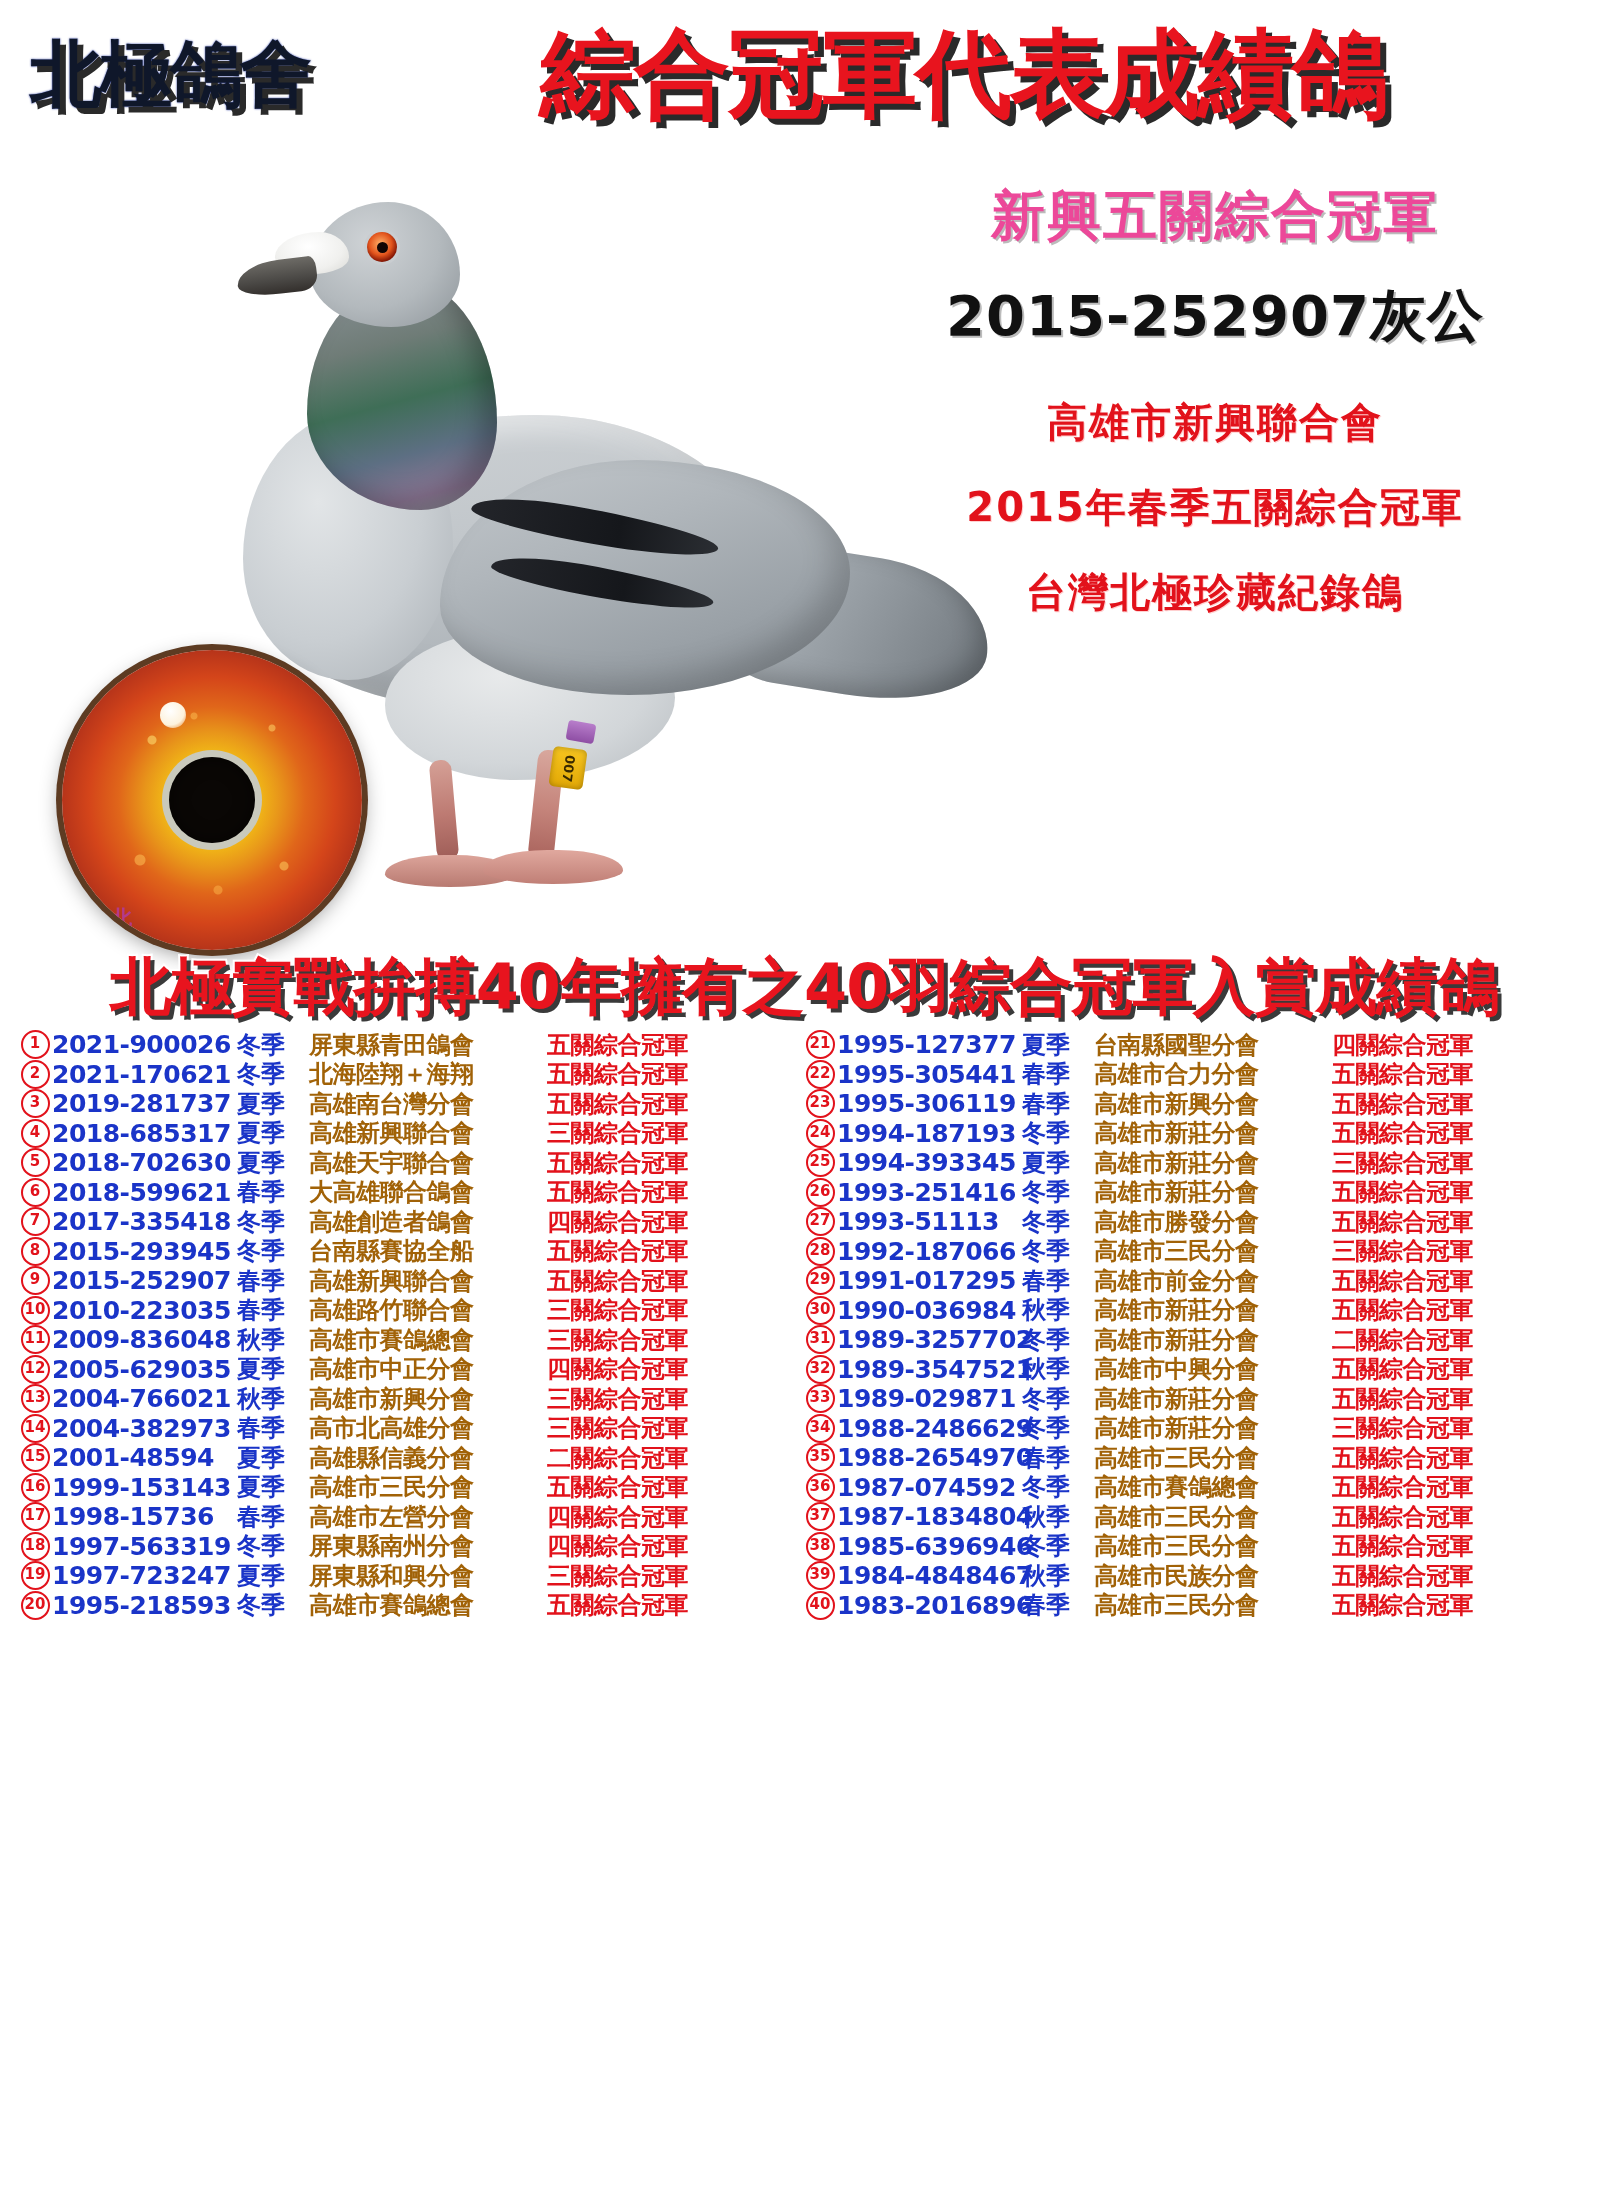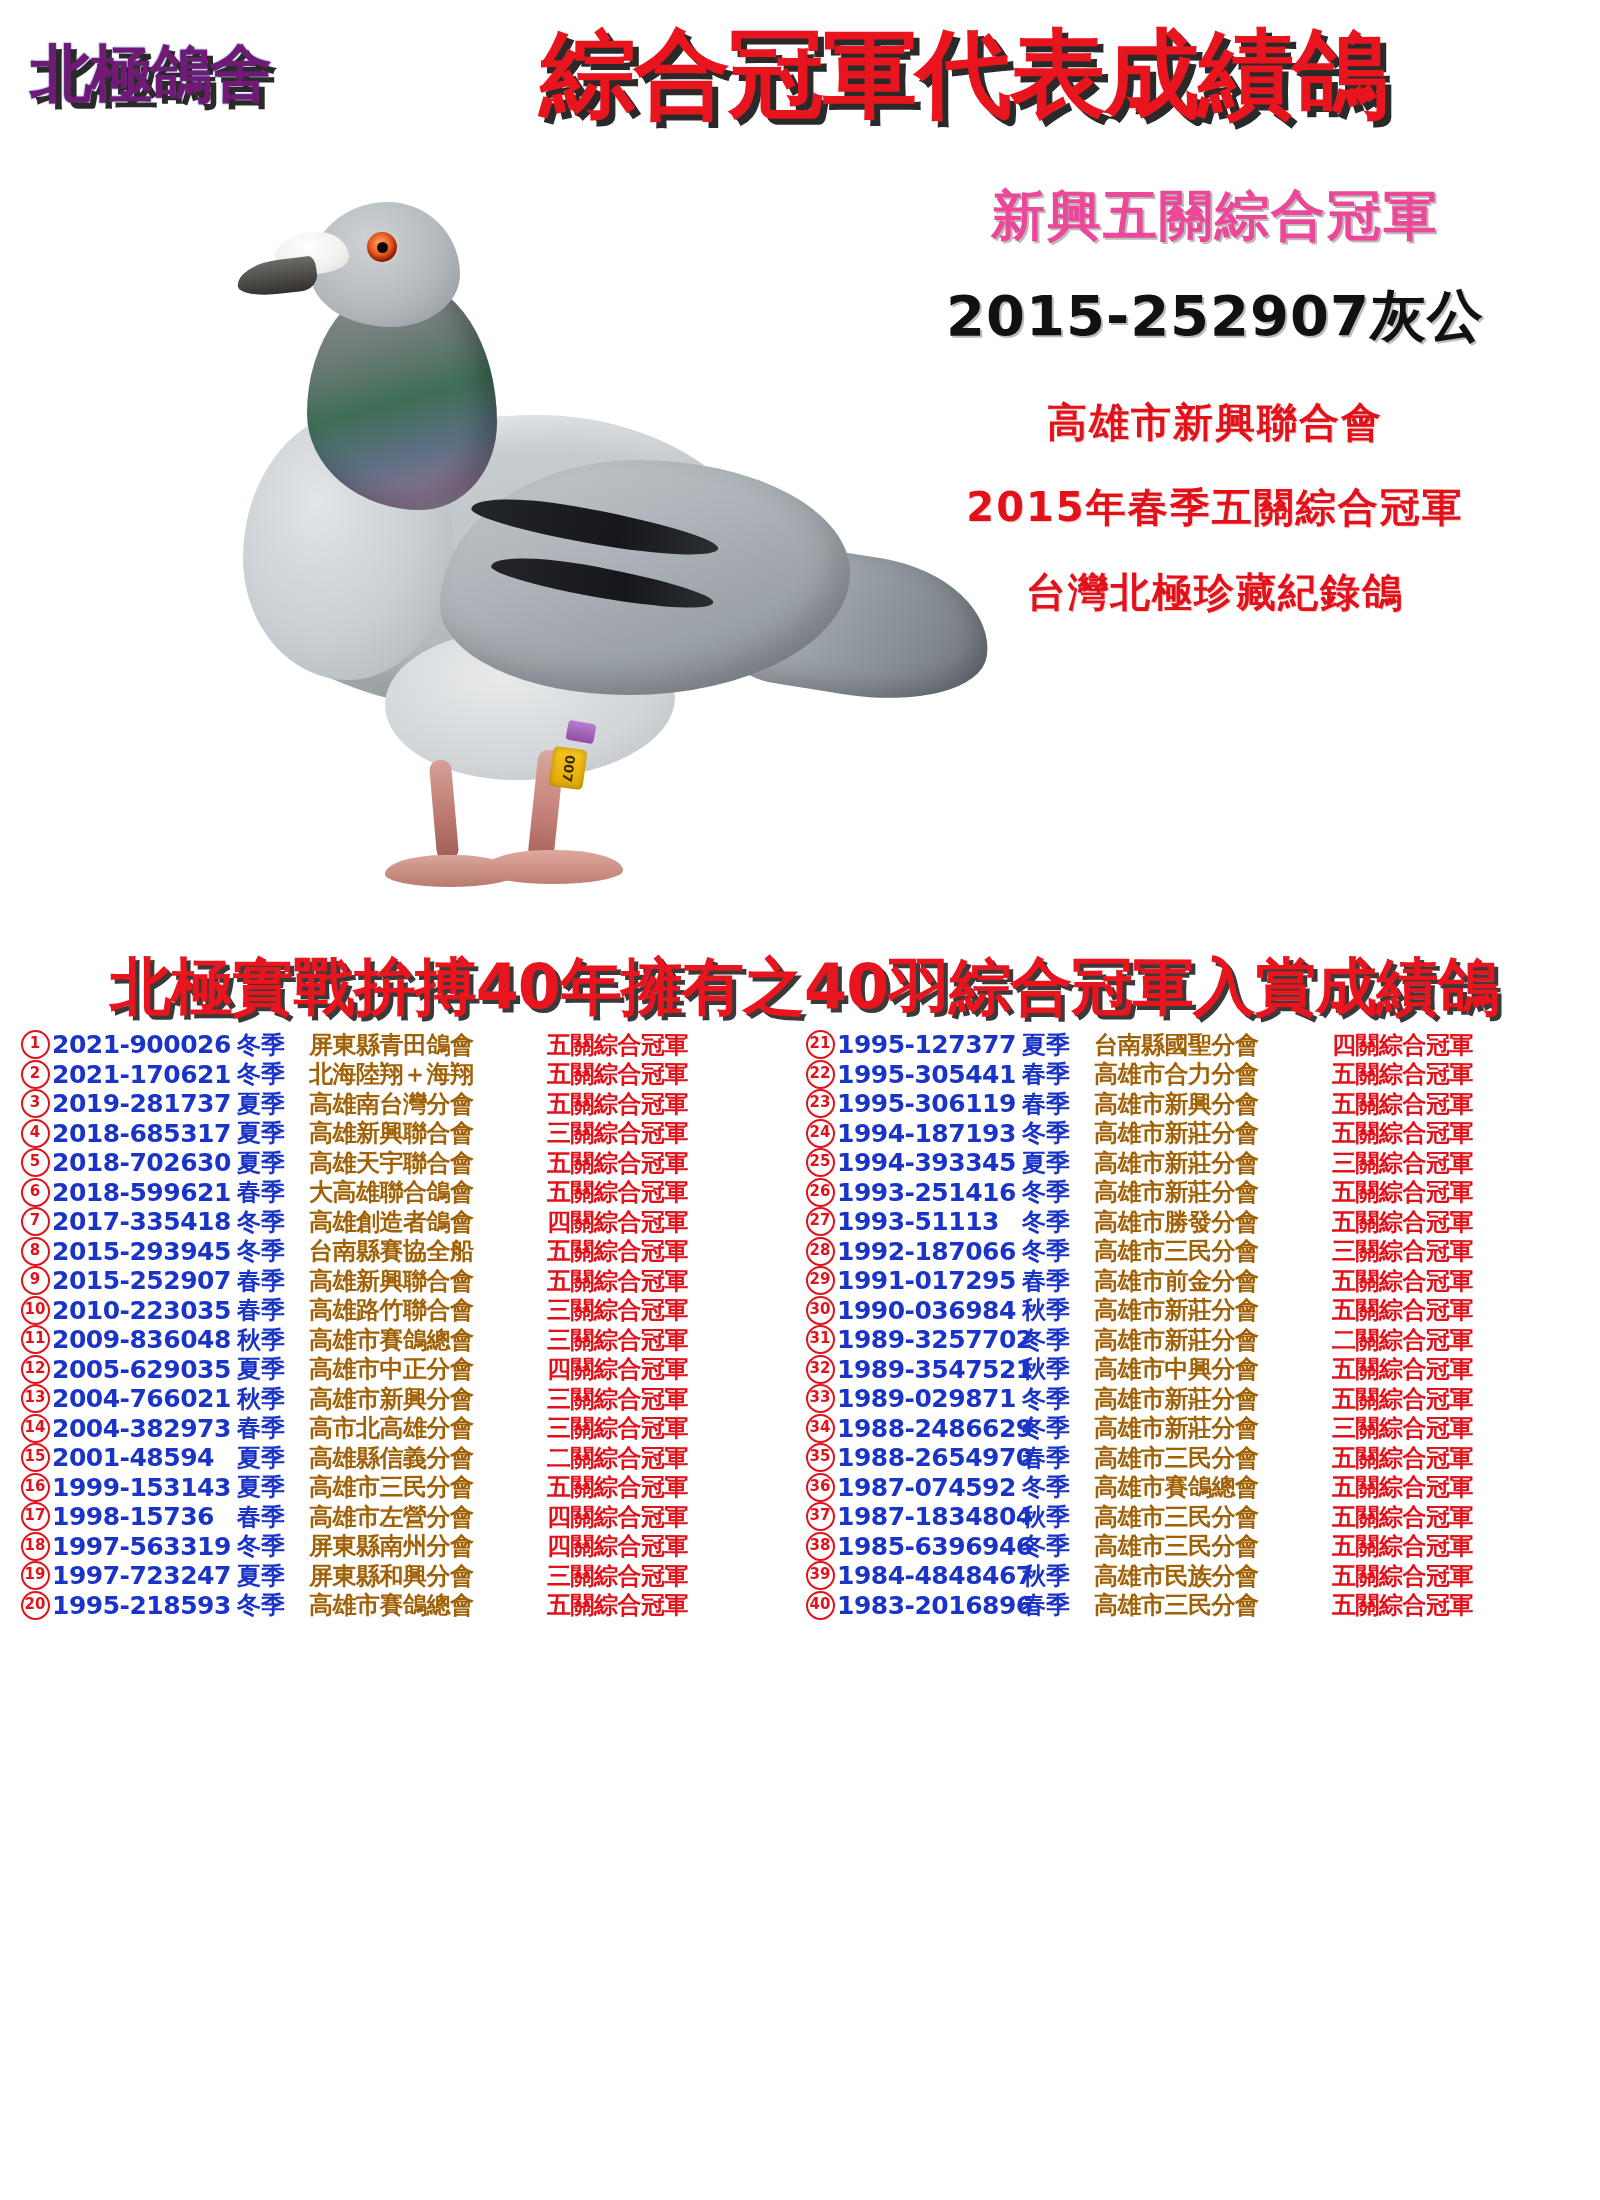--- a/index.html
+++ b/index.html
@@ -10,22 +10,22 @@
     font-family:"DejaVu Sans","Liberation Sans",sans-serif;
     position:relative;
     overflow:hidden;
   }
   
   .header-banner{
     position:absolute;left:0;top:0;width:1600px;height:150px;
   }
   .title-main{
     position:absolute;left:30px;top:22px;
-    font-size:62px;line-height:104px;font-weight:bold;
-    color:#701a75;
+    font-size:72px;line-height:104px;font-weight:bold;
+    color:#0f172a;
     -webkit-text-stroke:5px #ffffff;
     paint-order:stroke fill;
     text-shadow:
       6px 6px 0 #2a2a2a,
       0 0 2px #0a1f8f;
     white-space:nowrap;
     letter-spacing:-2px;
   }
   .title-sub{
     position:absolute;left:540px;top:22px;
@@ -287,20 +287,26 @@
     <div class="pg-eye-pupil"></div>
     <div class="pg-leg2"></div>
     <div class="pg-leg"></div>
     <div class="pg-foot2"></div>
     <div class="pg-foot"></div>
     <div class="pg-ring2"></div>
     <div class="pg-ring"></div>
     <div class="pg-ring-txt">007</div>
   </div>
 
+  <div class="eye-closeup">
+    <div class="eye-speckle"></div>
+    <div class="eye-pupil"></div>
+    <div class="eye-glint"></div>
+    <div class="eye-corner-mark">小北</div>
+  </div>
 </div>
 
 <div class="info-block">
   <div class="info-line-1">新興五關綜合冠軍</div>
   <div class="info-line-2">2015-252907灰公</div>
   <div class="info-red">高雄市新興聯合會</div>
   <div class="info-red">2015年春季五關綜合冠軍</div>
   <div class="info-red">台灣北極珍藏紀錄鴿</div>
 </div>
 

